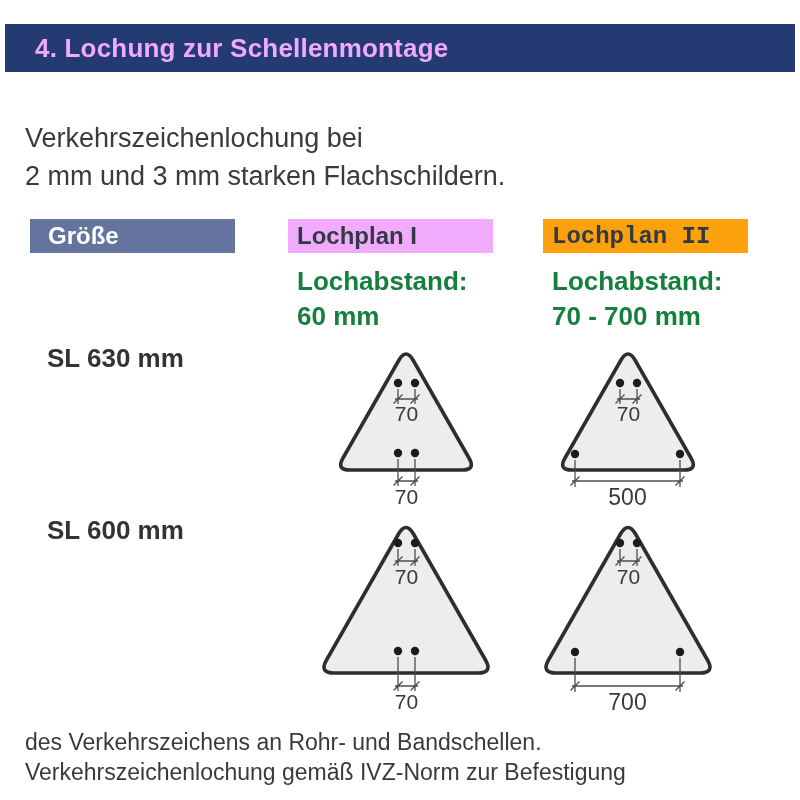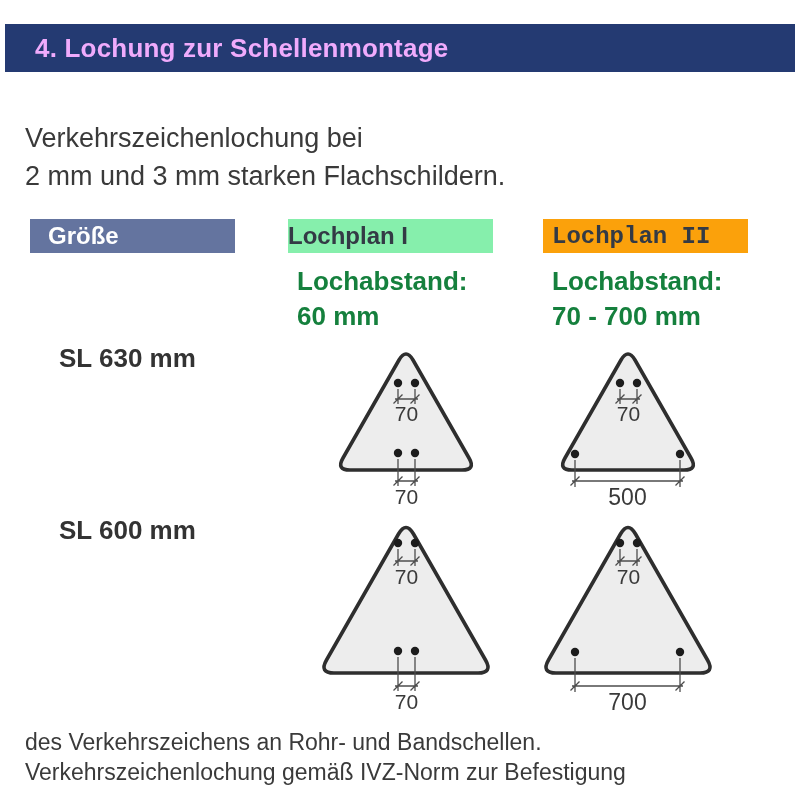--- a/index.html
+++ b/index.html
@@ -31,35 +31,35 @@
   
   .chip {
     top: 219px; height: 34px;
     display: flex; align-items: center;
     box-sizing: border-box; font-weight: bold; font-size: 24px;
   }
   #chip-groesse {
     left: 30px; width: 205px; background: #64749f; color: #ffffff; padding-left: 18px;
   }
   #chip-lp1 {
-    left: 288px; width: 205px; background: #86efac; color: #333a45; 
+    left: 288px; width: 205px; background: #f0abfc; color: #333a45; padding-left: 9px;
   }
   #chip-lp2 {
     left: 543px; width: 205px; background: #fba10b; color: #333a45; padding-left: 9px; font-family: Liberation Mono, monospace;
   }
 
   
   .subhead {
     top: 264px; font-weight: bold; font-size: 26px; line-height: 35px; color: #15803d;
   }
   #sub-lp1 { left: 297px; }
   #sub-lp2 { left: 552px; }
 
   
-  .row-label { font-weight: bold; font-size: 26px; color: #333333; margin-left: 12px; }
+  .row-label { font-weight: bold; font-size: 26px; color: #333333; }
   #row-sl630 { left: 47px; top: 343px; }
   #row-sl900 { left: 47px; top: 515px; }
 
   
   #diagrams { left: 0; top: 0; width: 800px; height: 800px; }
   .sign { fill: #ededed; stroke: #2e2e2e; stroke-width: 3.6; stroke-linejoin: round; }
   .hole { fill: #1c1c1c; }
   .dim  { stroke: #4d4d4d; stroke-width: 1.3; fill: none; }
   .dim-label {
     fill: #3a3a3a; font-family: "Liberation Sans", "DejaVu Sans", sans-serif;

